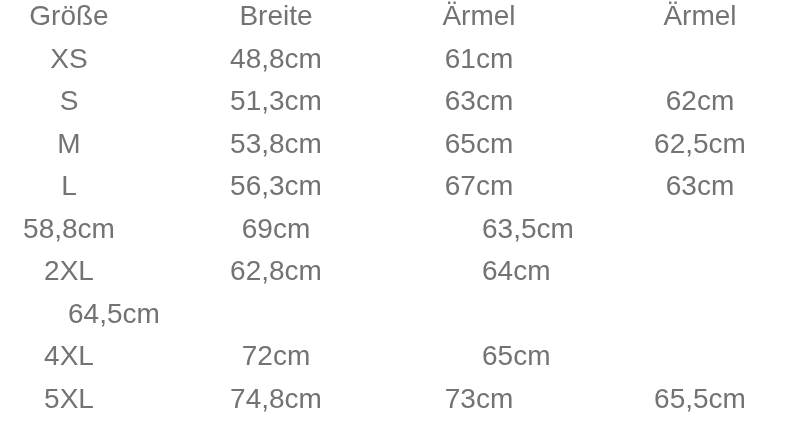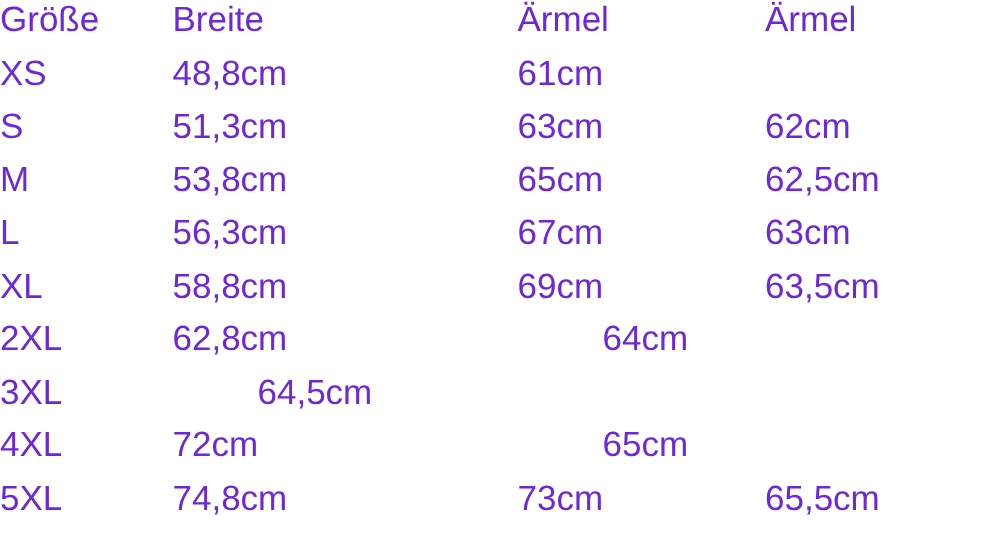--- a/index.html
+++ b/index.html
@@ -19,24 +19,25 @@
     width: 788px;
     height: 432px;
     padding-top: 1px;
   }
   .trow {
     display: grid;
     grid-template-columns: 138px 276px 130px 244px;
     height: 42.5px;
   }
   .cell {
+    text-align: center;
     font-size: 28px;
     line-height: 30px;
     white-space: nowrap;
-    color: #6d28d9;
+    color: #737373;
   }
   .cell.c3 {
     padding-left: 68px;
   }
   .header .cell {
     font-size: 28px;
   }
 </style>
 </head>
 <body>
@@ -71,34 +72,32 @@
   </div>
 
   <div class="trow">
     <div class="cell c0">L</div>
     <div class="cell c1">56,3cm</div>
     <div class="cell c2">67cm</div>
     <div class="cell c3">63cm</div>
   </div>
 
   <div class="trow">
-    <div class="cell c0">XL</div>
     <div class="cell c1">58,8cm</div>
     <div class="cell c2">69cm</div>
     <div class="cell c3">63,5cm</div>
   </div>
 
   <div class="trow">
     <div class="cell c0">2XL</div>
     <div class="cell c1">62,8cm</div>
     <div class="cell c3">64cm</div>
   </div>
 
   <div class="trow">
-    <div class="cell c0">3XL</div>
     <div class="cell c3">64,5cm</div>
   </div>
 
   <div class="trow">
     <div class="cell c0">4XL</div>
     <div class="cell c2">72cm</div>
     <div class="cell c3">65cm</div>
   </div>
 
   <div class="trow">

